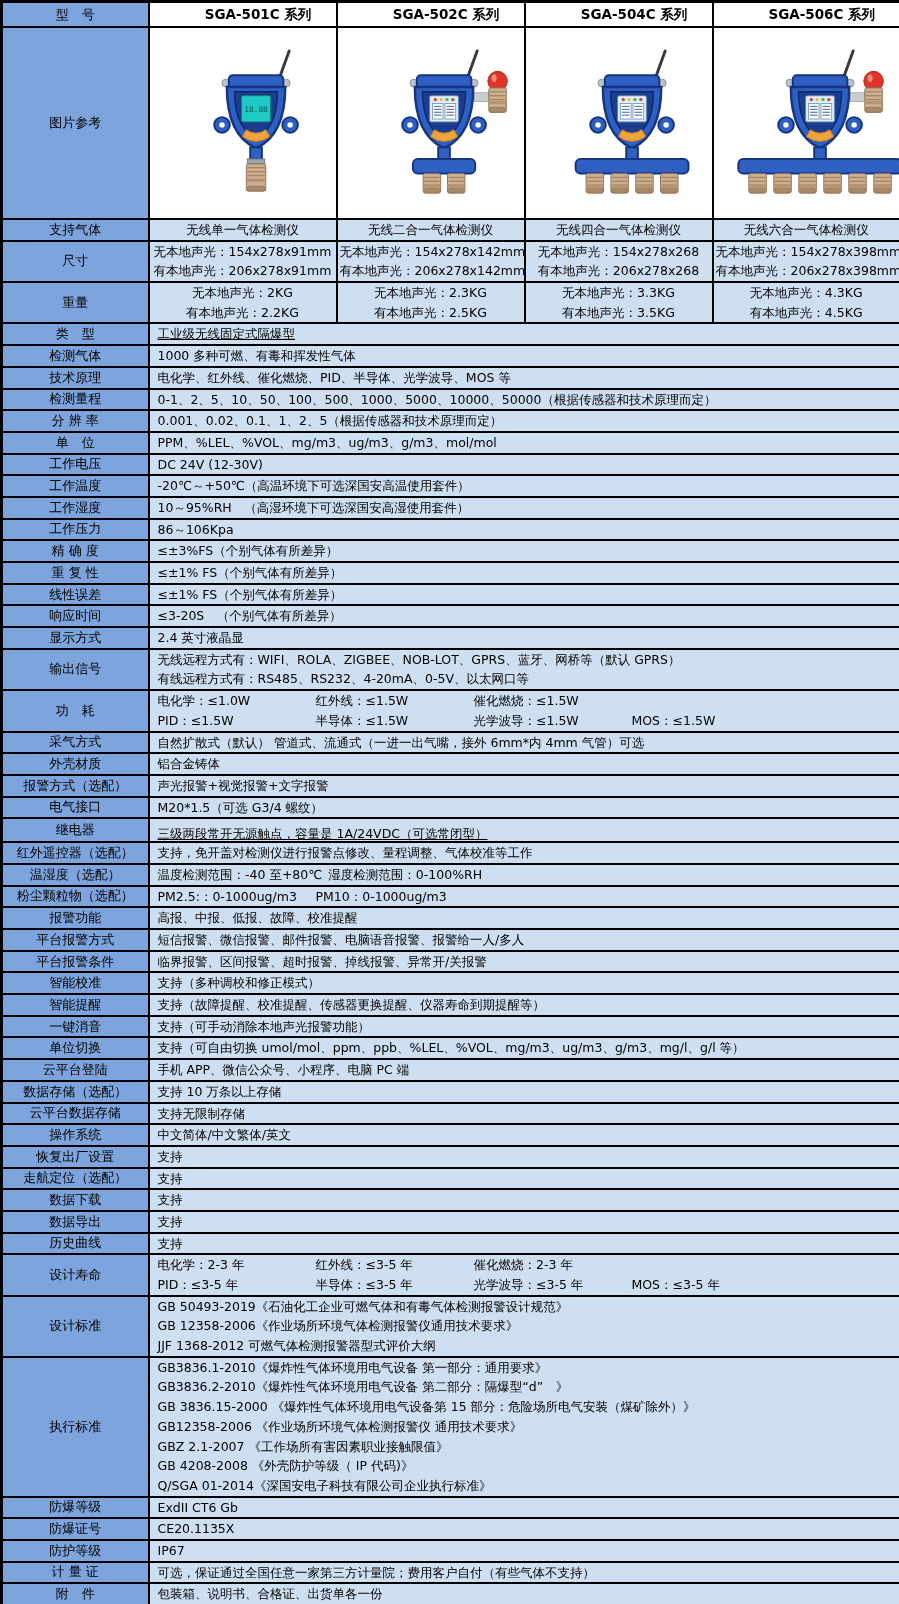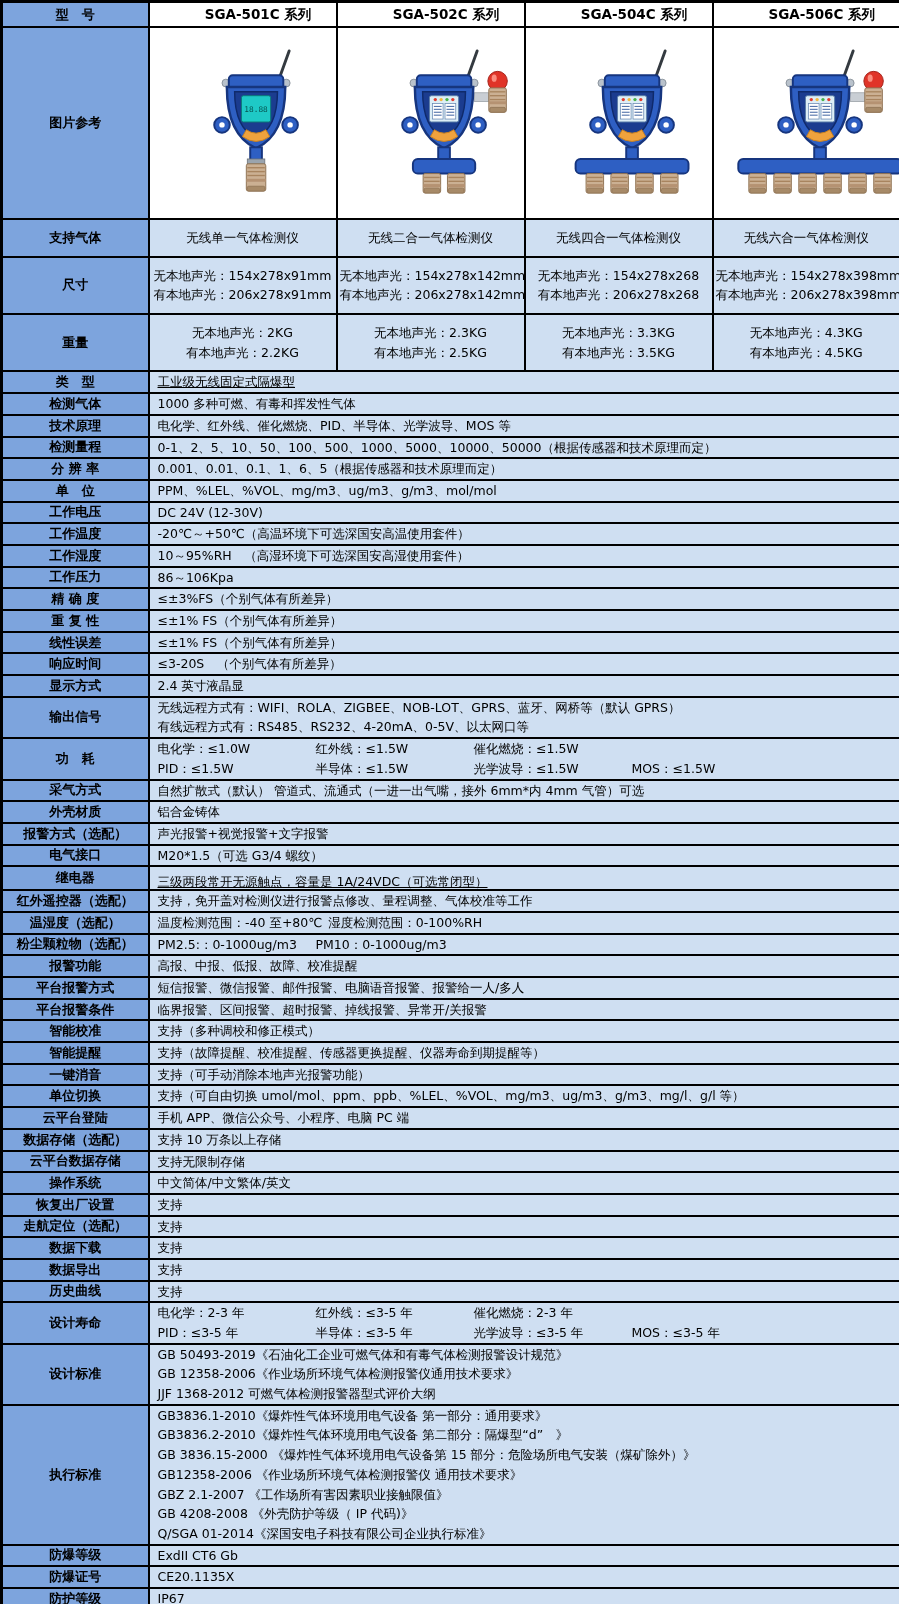--- a/index.html
+++ b/index.html
@@ -1,23 +1,23 @@
 <!DOCTYPE html>
 <html style="--label-bg: #7DA4DD; --cell-bg: #CFDFF2; --border: #000000;"><head>
 <meta charset="utf-8">
 <style>
   html,body{margin:0;padding:0;background:#fff;}
   body{width:899px;font-family:"DejaVu Sans",sans-serif;color:#000;}
   .sheet{width:899px;}
   table.spec{border-collapse:collapse;table-layout:fixed;width:899px;border:3px solid var(--border,#000);}
   td{border:2px solid var(--border,#000);vertical-align:middle;overflow:hidden;}
-  td.lbl{background:var(--label-bg,#7DA4DD);font-weight:bold;text-align:center;font-size:13px;padding:0 2px;margin-top:48px;}
+  td.lbl{background:var(--label-bg,#7DA4DD);font-weight:normal;text-align:center;font-size:13px;padding:0 2px;margin-top:48px;}
   td.mhdr{background:#fff;font-weight:bold;text-align:center;font-size:13.5px;height:21px;padding-left:32px;}
   td.val{background:var(--cell-bg,#CFDFF2);text-align:left;padding:0 4px 0 8px;font-size:12.5px;}
-  td.cmp{text-align:center;padding:8px 2px;}
+  td.cmp{text-align:center;padding:0 2px;}
   td.imgcell{background:#fff;text-align:center;height:158px;vertical-align:middle;padding:16px;}
   .ln{height:19.7px;line-height:19.7px;white-space:nowrap;}
   tr.tall .ln{height:22px;line-height:30px;}
   td.ul .ln{text-decoration:underline;}
   .seg{display:inline-block;min-width:152px;margin-right:6px;}
   td.hdrlbl{height:21px;}
 </style>
 </head>
 <body>
 
@@ -321,21 +321,21 @@
         </tr>
         <tr>
           <td class="lbl">检测量程</td>
           <td class="val" colspan="4">
             <div class="ln">0-1、2、5、10、50、100、500、1000、5000、10000、50000（根据传感器和技术原理而定）</div>
           </td>
         </tr>
         <tr>
           <td class="lbl">分 辨 率</td>
           <td class="val" colspan="4">
-            <div class="ln">0.001、0.01、0.1、1、6、5（根据传感器和技术原理而定）</div>
+            <div class="ln">0.001、0.02、0.1、1、2、5（根据传感器和技术原理而定）</div>
           </td>
         </tr>
         <tr>
           <td class="lbl">单　位</td>
           <td class="val" colspan="4">
             <div class="ln">PPM、%LEL、%VOL、mg/m3、ug/m3、g/m3、mol/mol</div>
           </td>
         </tr>
         <tr>
           <td class="lbl">工作电压</td>

